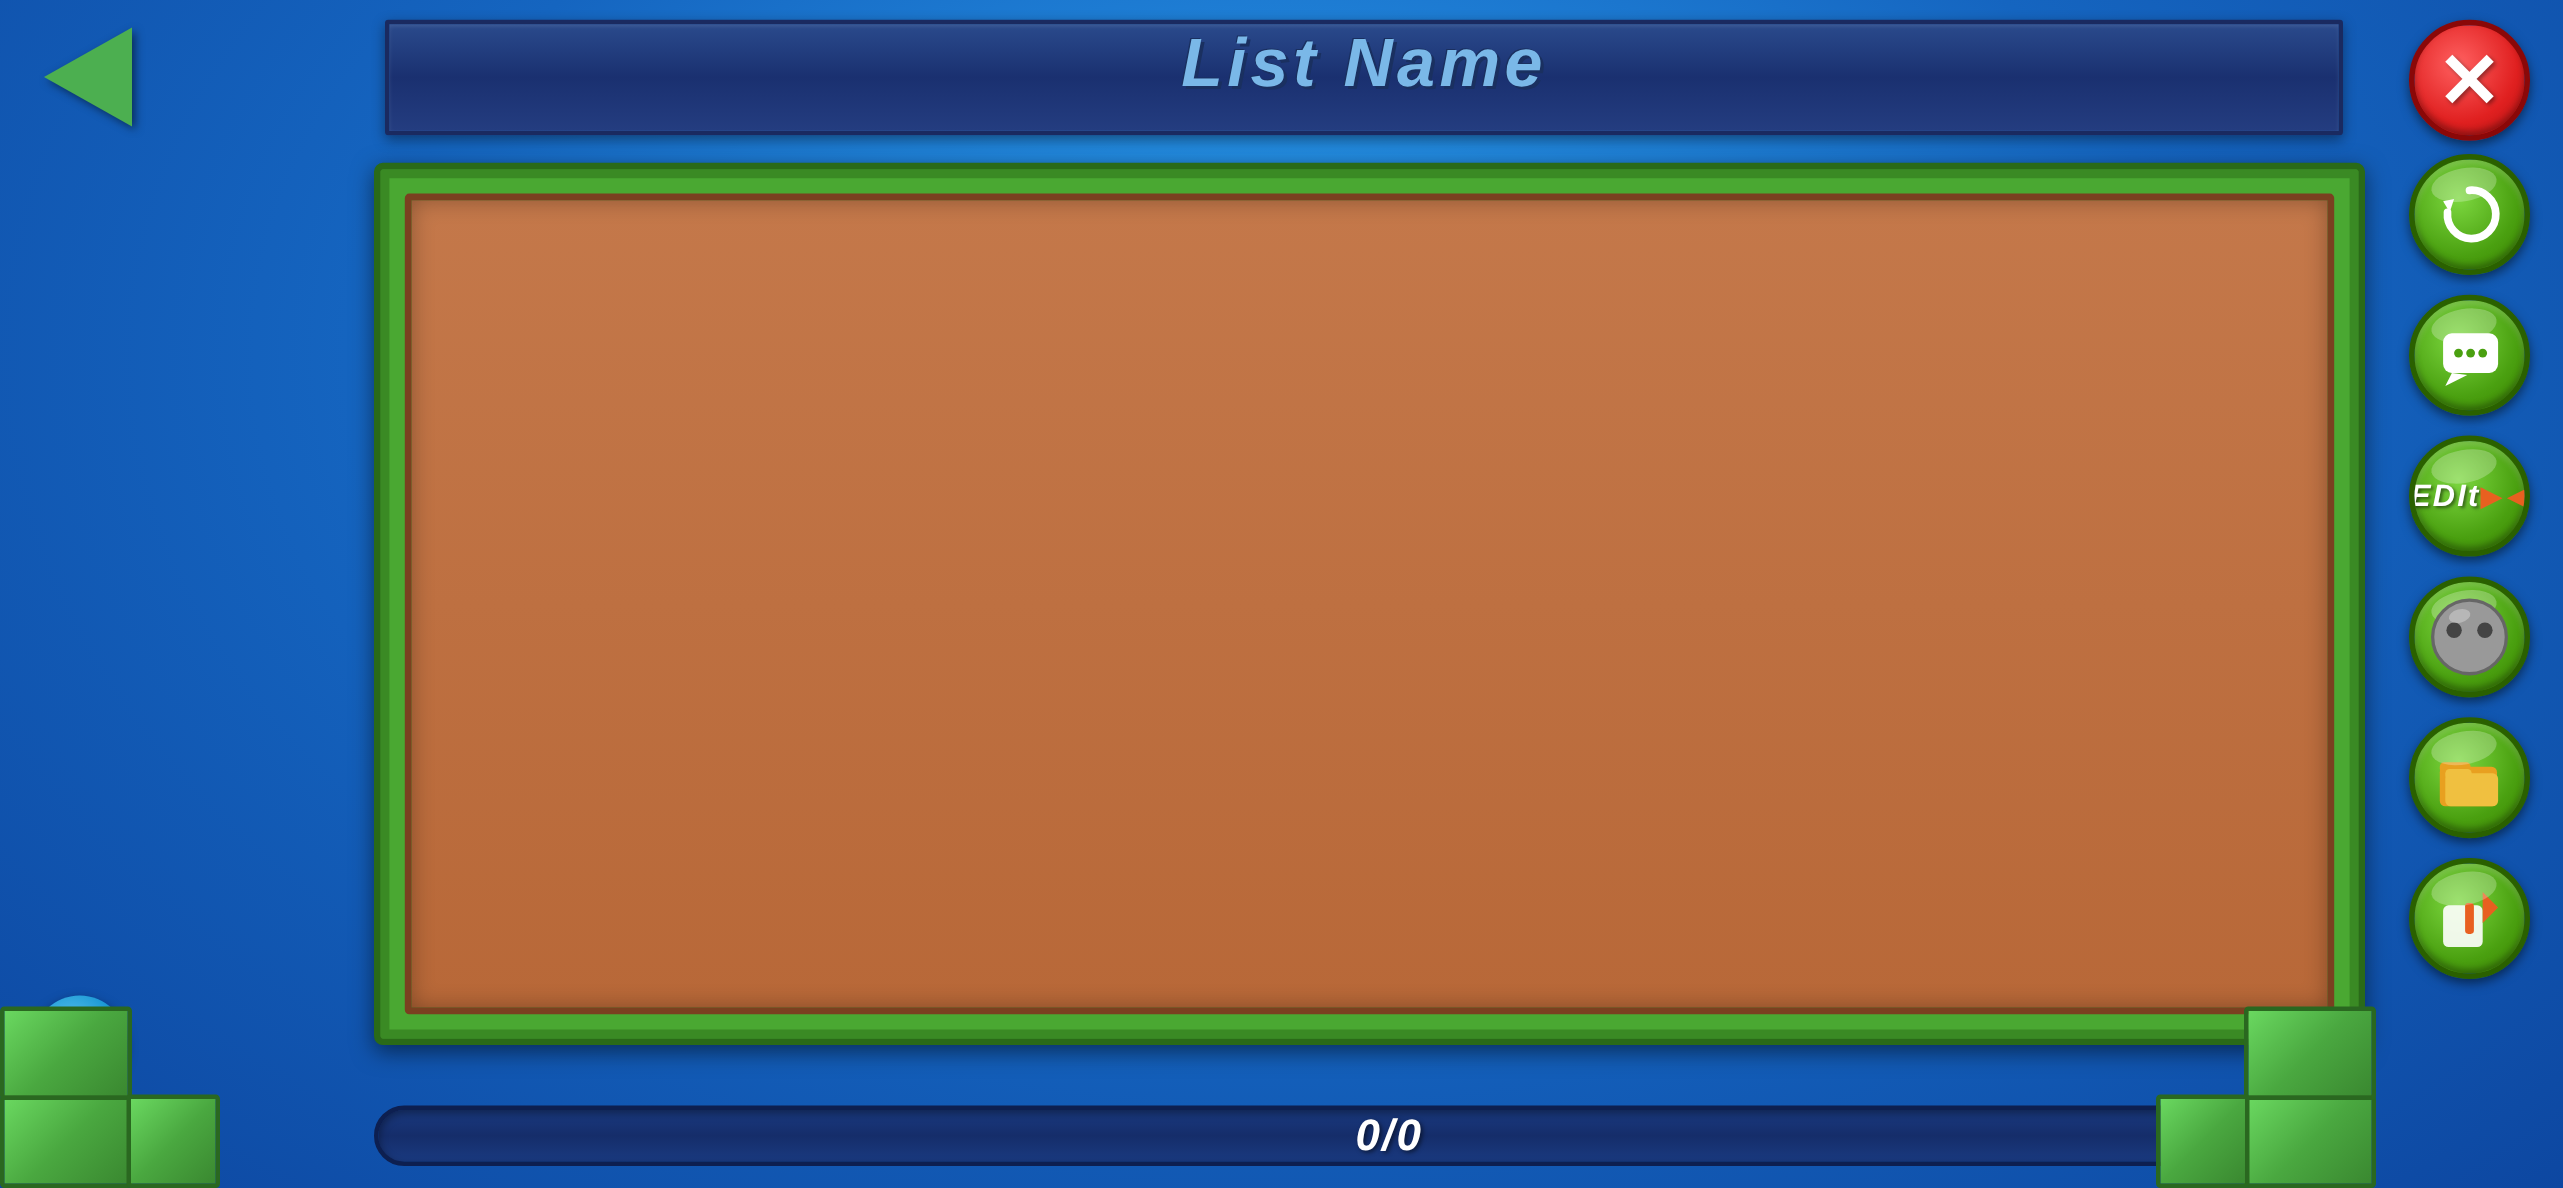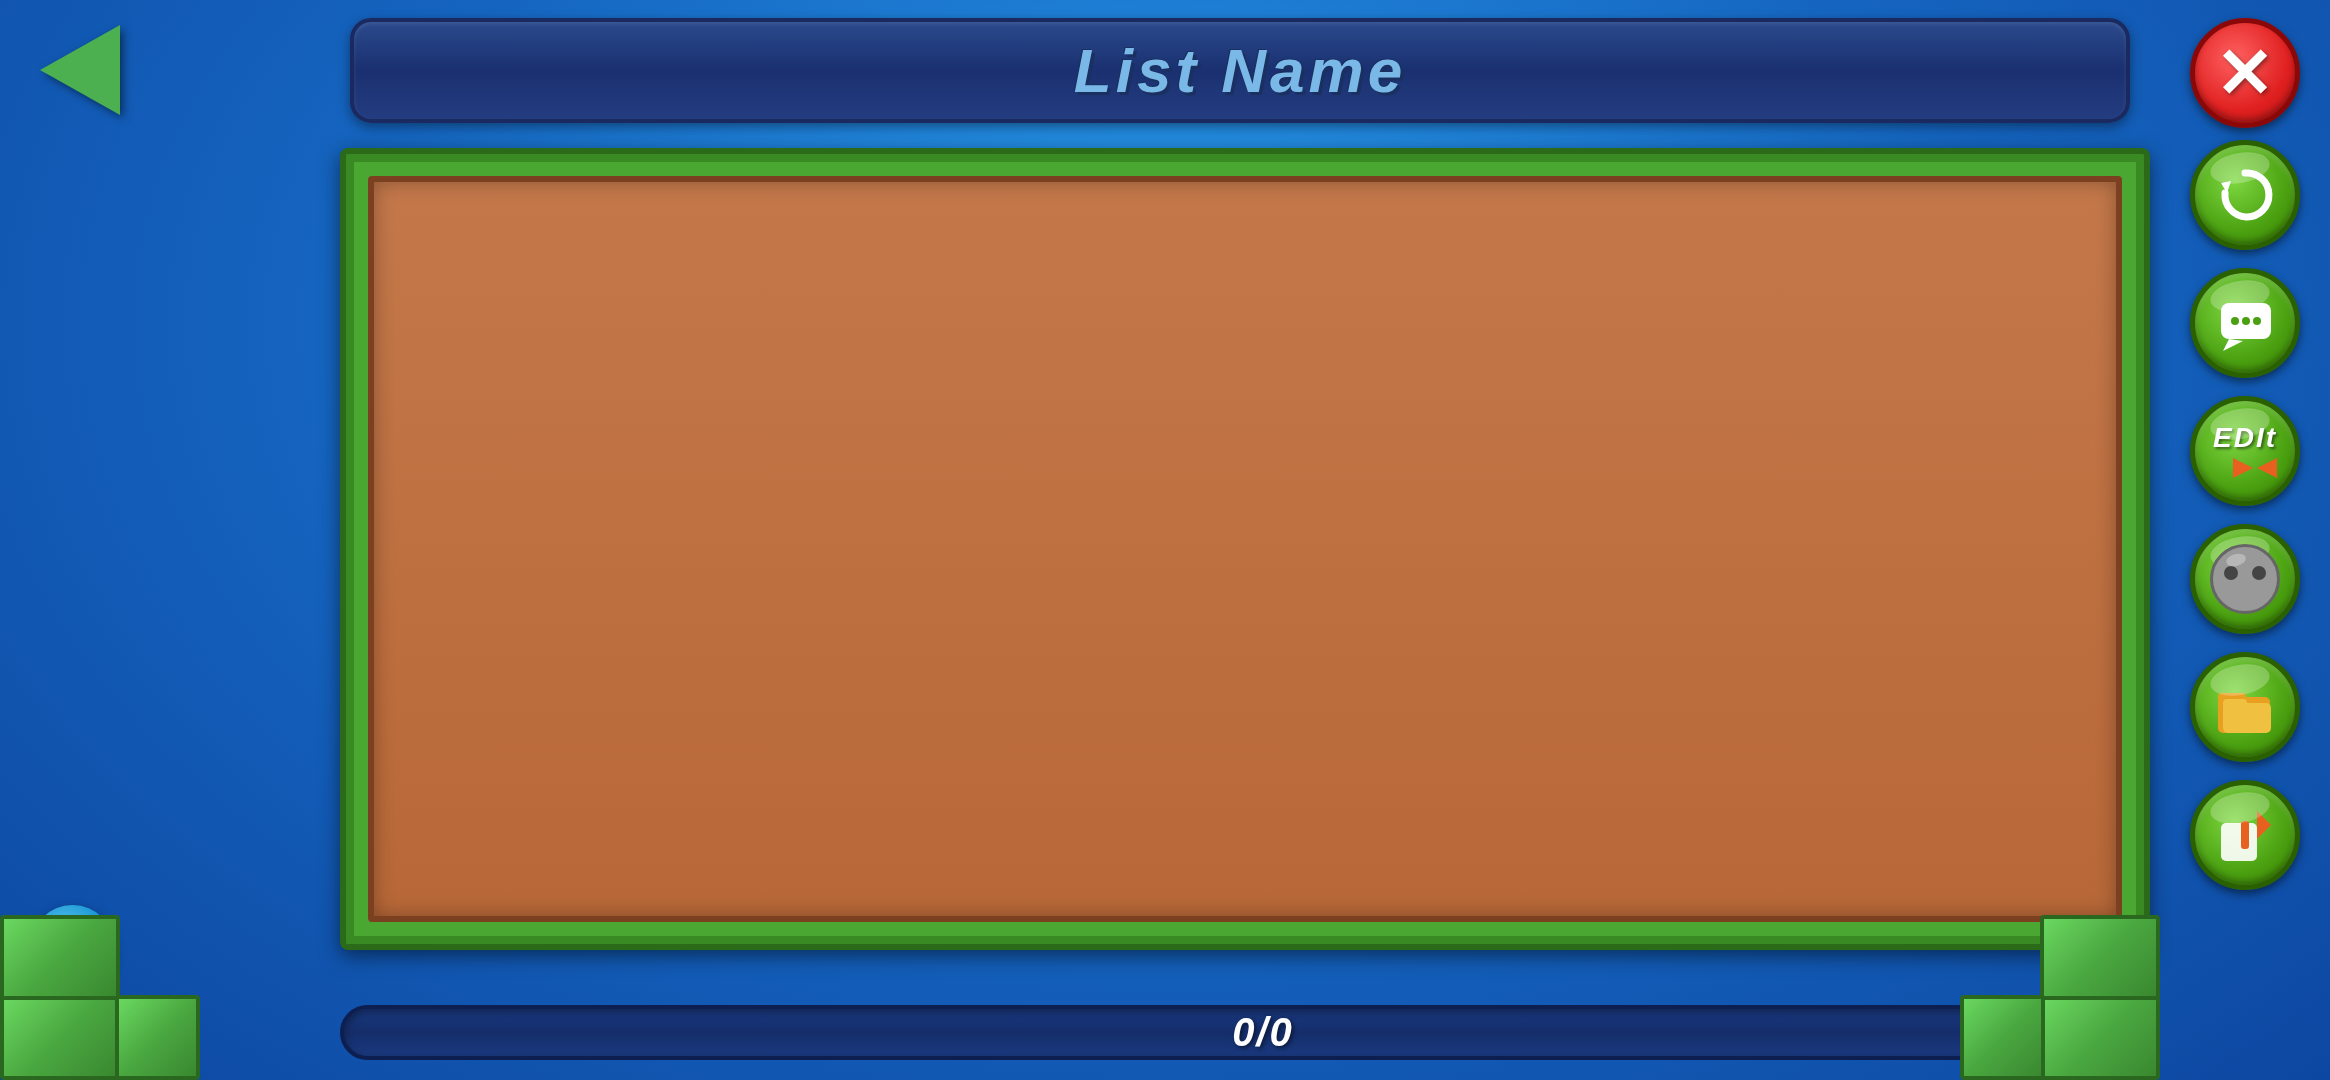--- a/index.html
+++ b/index.html
@@ -43,24 +43,23 @@
     }
 
     
     .title-bar {
       position: absolute;
       top: 18px;
       left: 350px;
       right: 200px;
       height: 105px;
       background: linear-gradient(180deg, #2a4a8c 0%, #1a3070 50%, #243d80 100%);
-      border-radius: 21px;
+      border-radius: 3px;
       border: 4px solid #1a2a60;
       display: flex;
-      align-items: center;
       justify-content: center;
       box-shadow: 0 4px 12px rgba(0,0,0,0.4), inset 0 2px 4px rgba(255,255,255,0.1);
     }
 
     .title-text {
       font-size: 62px;
       font-weight: 900;
       color: #7ab8e8;
       text-shadow: 3px 3px 0 #1a3060, -1px -1px 0 #1a3060;
       letter-spacing: 4px;
@@ -184,22 +183,22 @@
       width: 60%;
       height: 30%;
       background: rgba(255,255,255,0.25);
       border-radius: 50%;
       transform: rotate(-10deg);
     }
 
     
     .edit-btn-inner {
       display: flex;
-      flex-direction: column;
-      align-items: flex-end;
+      flex-direction: row;
+      align-items: flex-start;
       justify-content: center;
     }
 
     .edit-label {
       font-size: 28px;
       font-weight: 900;
       color: white;
       text-shadow: 2px 2px 3px rgba(0,0,0,0.5);
       font-style: italic;
       letter-spacing: 2px;

